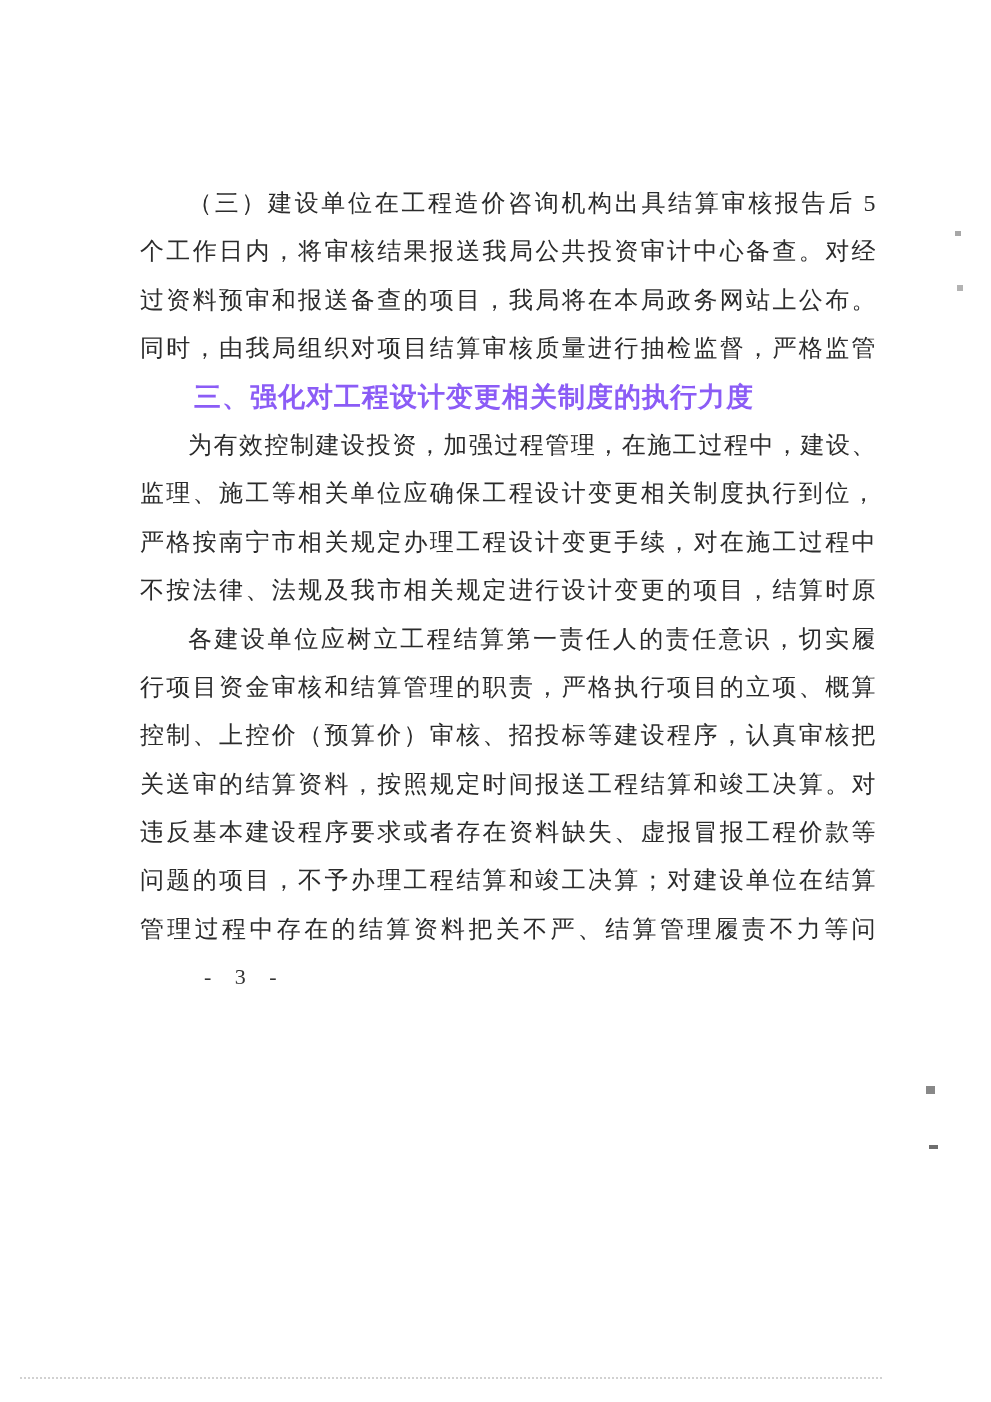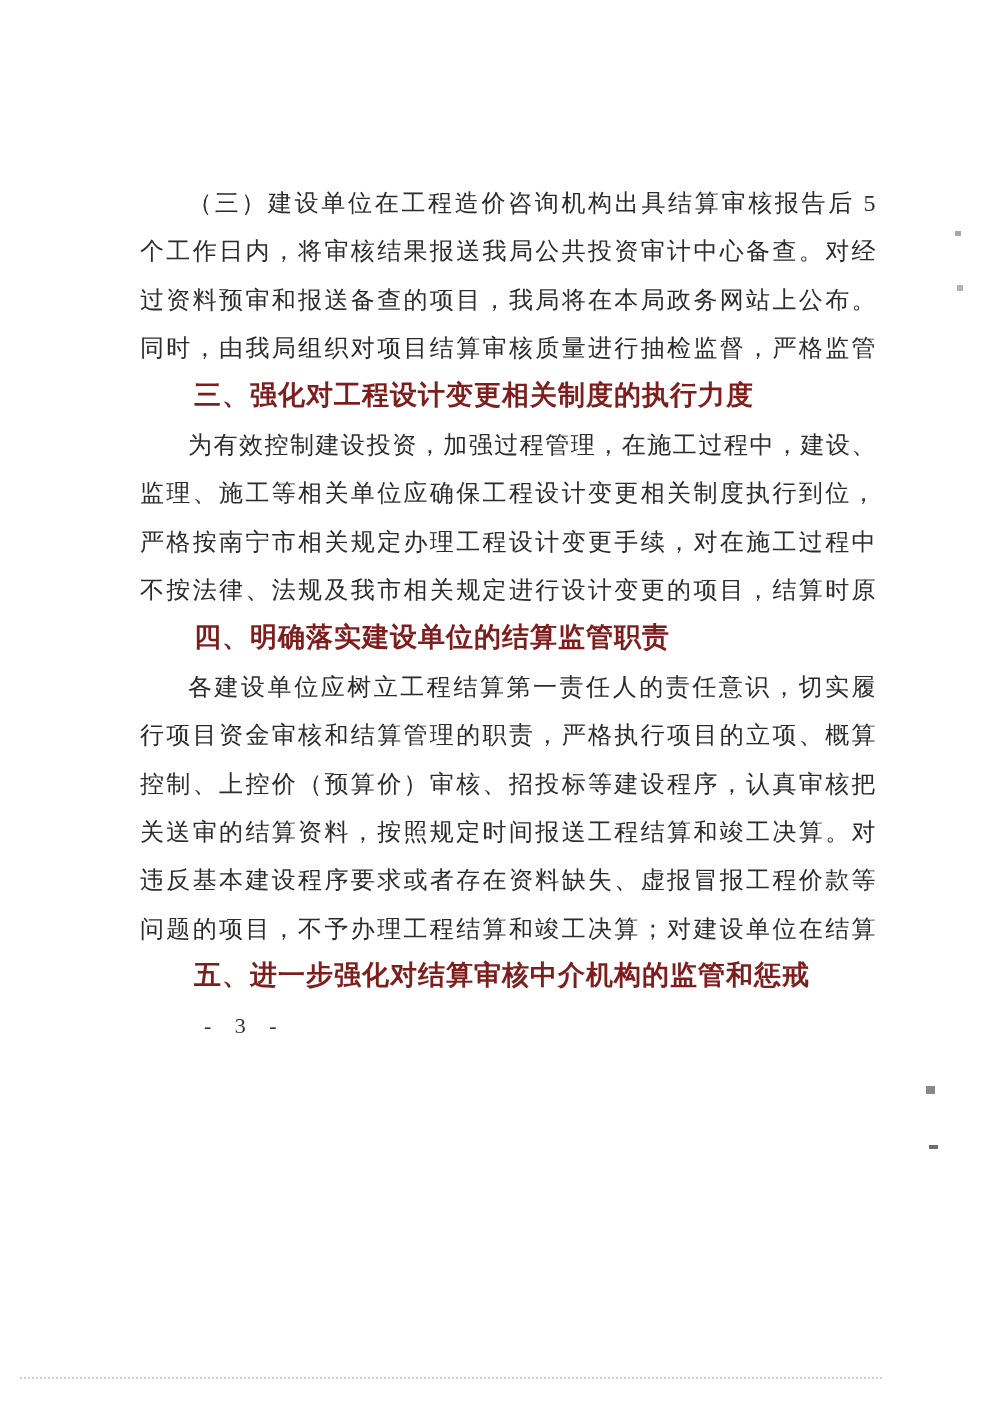--- a/index.html
+++ b/index.html
@@ -34,24 +34,24 @@
     white-space: normal;
     text-align: justify;
     text-align-last: justify;
     text-justify: inter-character;
     overflow: hidden;
   }
   .ind {
     text-indent: 2em;
   }
   .heading {
-    font-family: Liberation Mono, monospace;
+    font-family: Liberation Sans, sans-serif;
     font-weight: 700;
     font-size: 27px;
-    color: #7f1d1d;
+    color: #8b5cf6;
     letter-spacing: 1px;
   }
   .pagenum {
     font-size: 22px;
     padding-left: 64px;
     letter-spacing: 9px;
     color: #333;
   }
   
   .speck {
@@ -82,30 +82,29 @@
     <div class="line fill">过资料预审和报送备查的项目，我局将在本局政务网站上公布。</div>
     <div class="line fill">同时，由我局组织对项目结算审核质量进行抽检监督，严格监管</div>
 
     <div class="line ind heading">三、强化对工程设计变更相关制度的执行力度</div>
 
     <div class="line ind fill">为有效控制建设投资，加强过程管理，在施工过程中，建设、</div>
     <div class="line fill">监理、施工等相关单位应确保工程设计变更相关制度执行到位，</div>
     <div class="line fill">严格按南宁市相关规定办理工程设计变更手续，对在施工过程中</div>
     <div class="line fill">不按法律、法规及我市相关规定进行设计变更的项目，结算时原</div>
 
-    <div class="line ind heading">四、明确落实建设单位的结算监管职责</div>
 
     <div class="line ind fill">各建设单位应树立工程结算第一责任人的责任意识，切实履</div>
     <div class="line fill">行项目资金审核和结算管理的职责，严格执行项目的立项、概算</div>
     <div class="line fill">控制、上控价（预算价）审核、招投标等建设程序，认真审核把</div>
     <div class="line fill">关送审的结算资料，按照规定时间报送工程结算和竣工决算。对</div>
     <div class="line fill">违反基本建设程序要求或者存在资料缺失、虚报冒报工程价款等</div>
     <div class="line fill">问题的项目，不予办理工程结算和竣工决算；对建设单位在结算</div>
+    <div class="line fill">管理过程中存在的结算资料把关不严、结算管理履责不力等问</div>
 
-    <div class="line ind heading">五、进一步强化对结算审核中介机构的监管和惩戒</div>
 
     <div class="line pagenum">- 3 -</div>
   </div>
 
   <div class="speck speck-1"></div>
   <div class="speck speck-2"></div>
   <div class="speck speck-3"></div>
   <div class="speck speck-4"></div>
   <div class="scanline"></div>
 </div>

